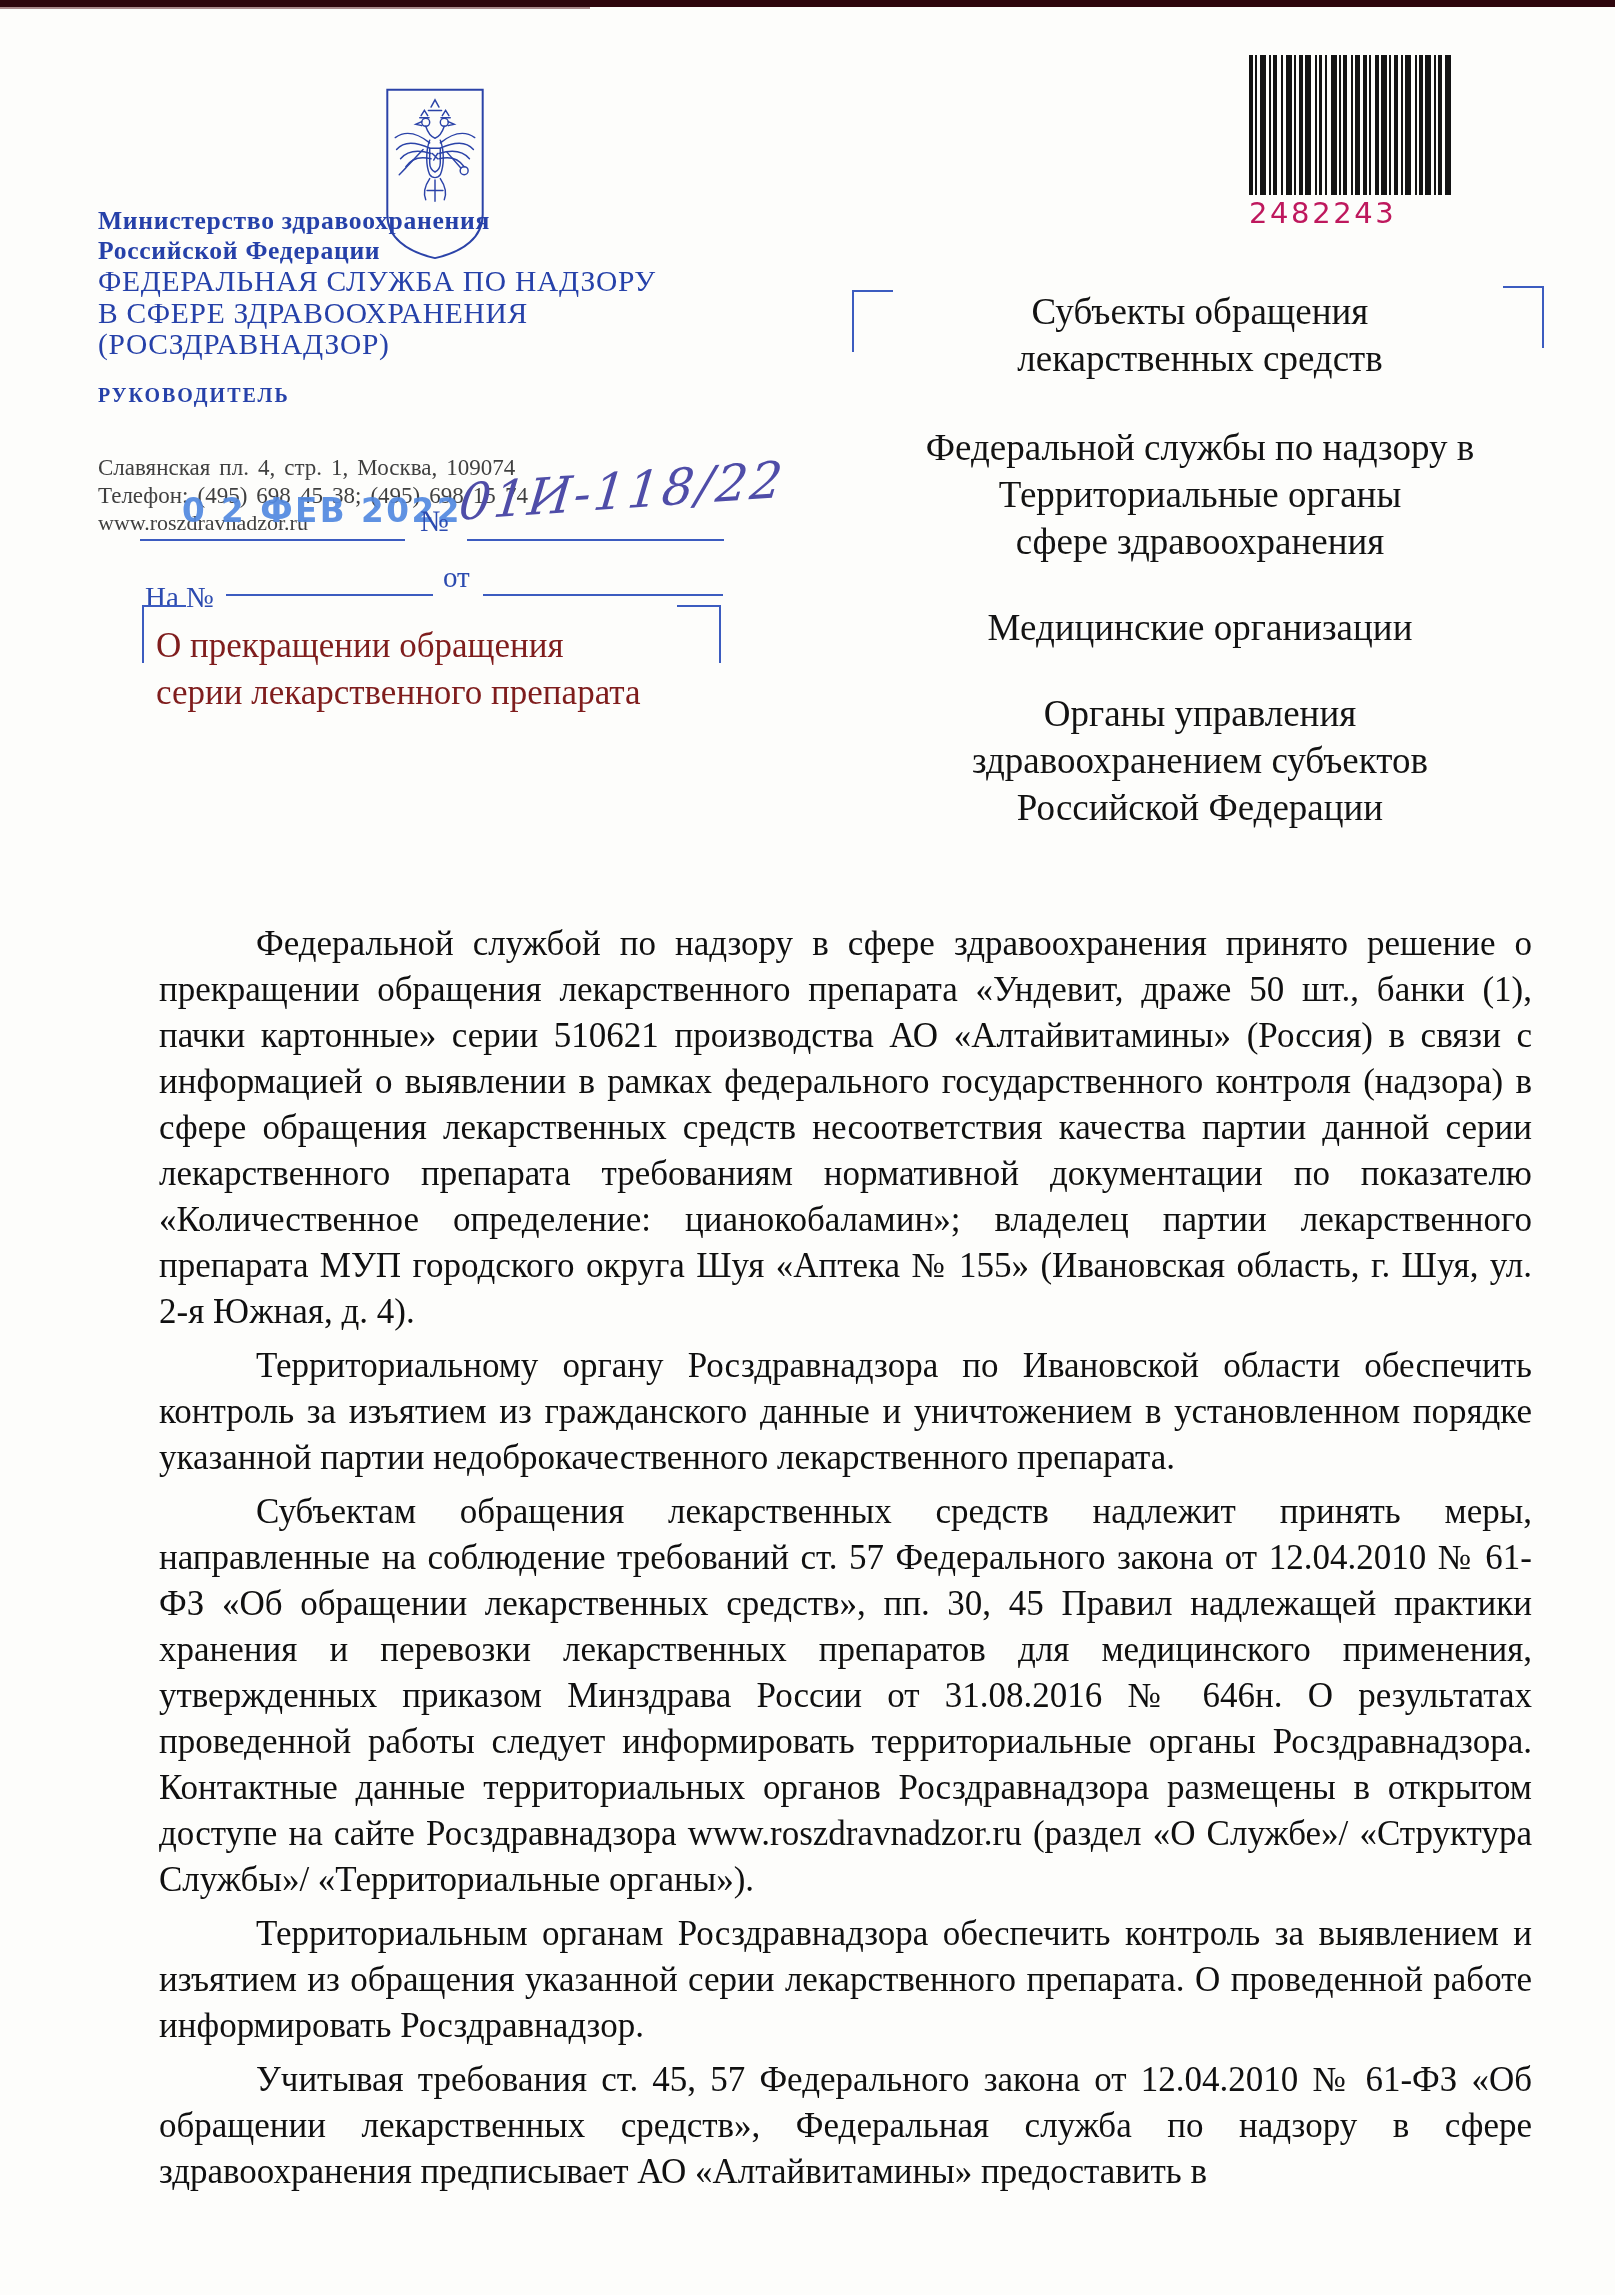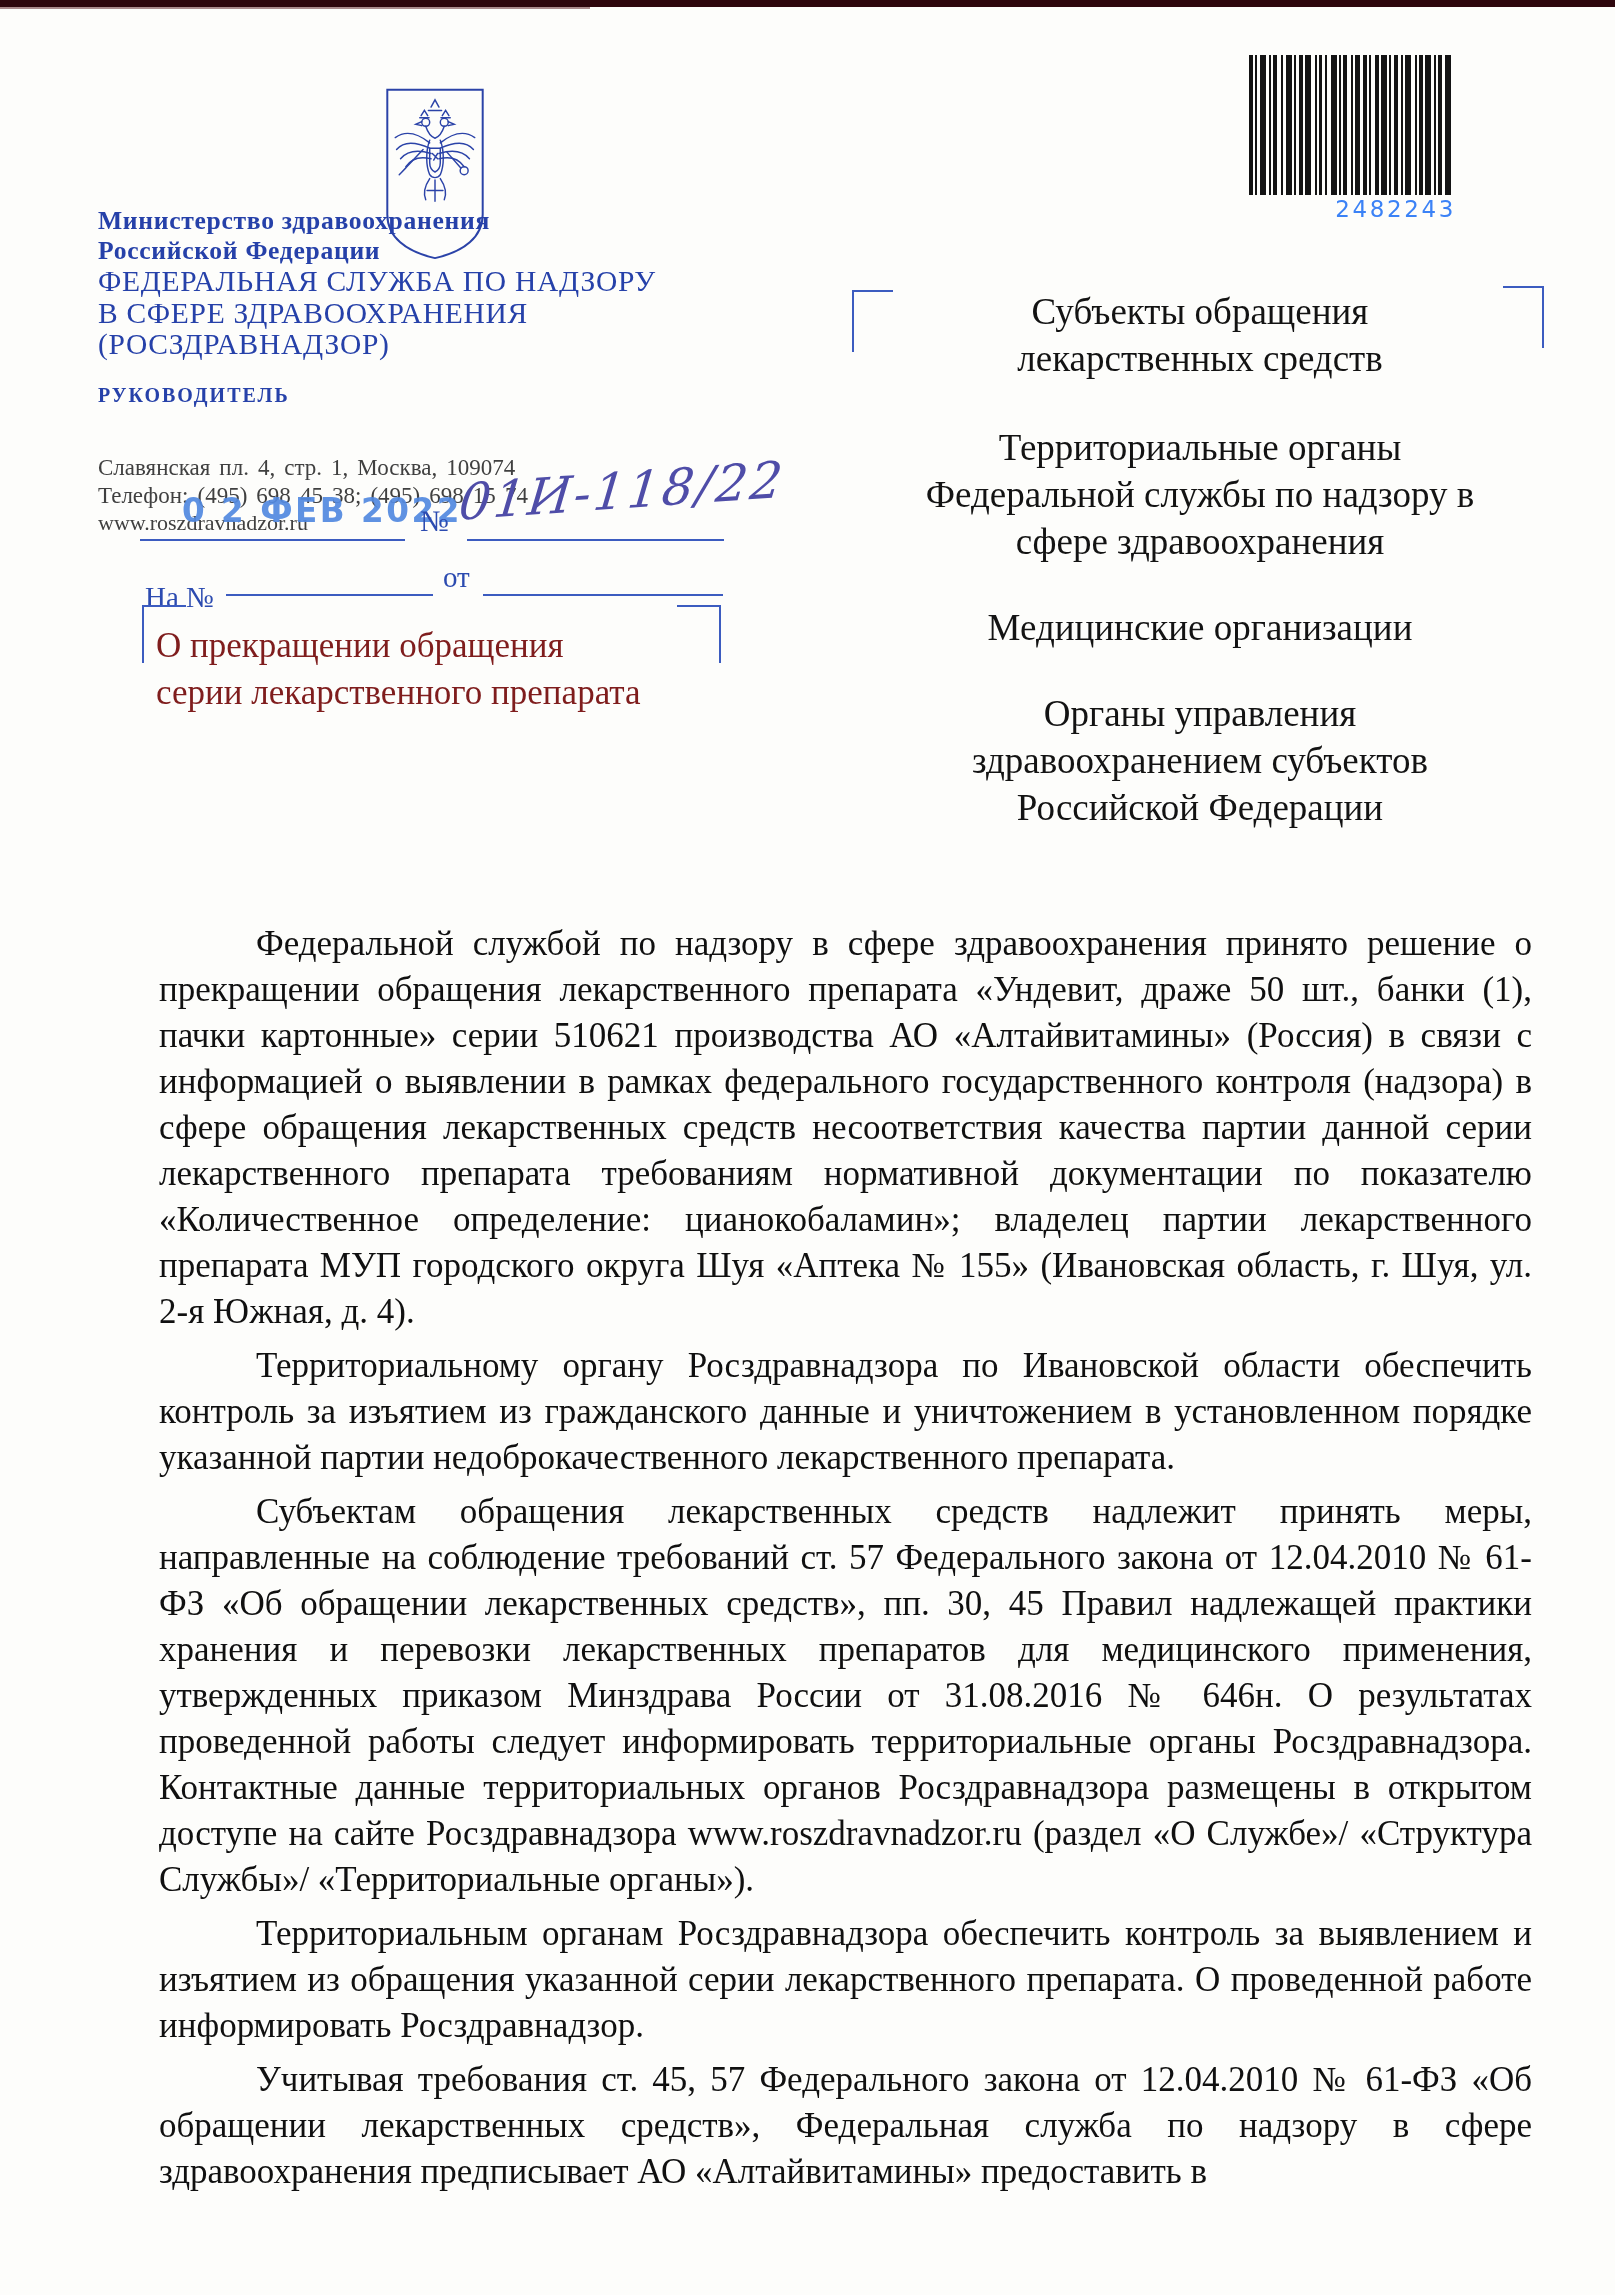--- a/index.html
+++ b/index.html
@@ -59,23 +59,23 @@
   .subject{
     position:absolute;left:156px;top:622px;width:656px;
     font-size:35px;line-height:47px;color:#7f1d1d;
   }
 
   
   .barcode{position:absolute;left:1249px;top:55px;width:207px;}
   .bars{display:flex;align-items:stretch;height:140px;}
   .bar{background:#131313;height:100%;}
   .barcode-num{
-    text-align:right;margin-top:1.3px;
+    text-align:left;margin-top:1.3px;
     font-family:"DejaVu Sans","Liberation Sans",sans-serif;
-    font-size:23px;letter-spacing:2.6px;color:#3b82f6;
+    font-size:29px;letter-spacing:2.6px;color:#be185d;
   }
 
   
   .recipients{
     position:absolute;left:849px;top:288px;width:702px;
     text-align:center;font-size:37px;line-height:47px;color:#131313;
   }
   .rec-group{margin:0 0 42px 0;}
   .rec-group:nth-child(2){margin-bottom:39px;}
   .rec-group:nth-child(3){margin-bottom:39px;}
@@ -193,22 +193,22 @@
   </div>
 
   <div class="corner tl rec-tl"></div>
   <div class="corner tr rec-tr"></div>
   <div class="recipients" id="recipients">
       <div class="rec-group">
         <div>Субъекты обращения</div>
         <div>лекарственных средств</div>
       </div>
       <div class="rec-group">
+        <div>Федеральной службы по надзору в</div>
         <div>Территориальные органы</div>
-        <div>Федеральной службы по надзору в</div>
         <div>сфере здравоохранения</div>
       </div>
       <div class="rec-group">
         <div>Медицинские организации</div>
       </div>
       <div class="rec-group">
         <div>Органы управления</div>
         <div>здравоохранением субъектов</div>
         <div>Российской Федерации</div>
       </div>

